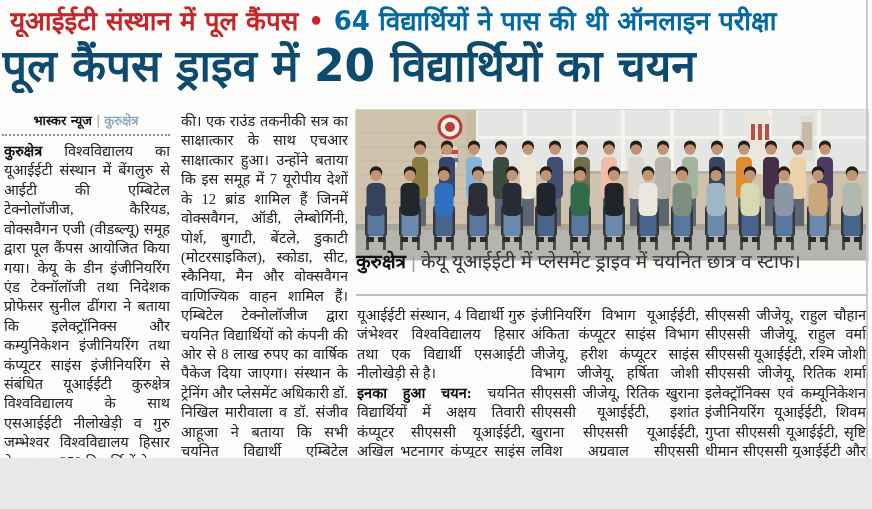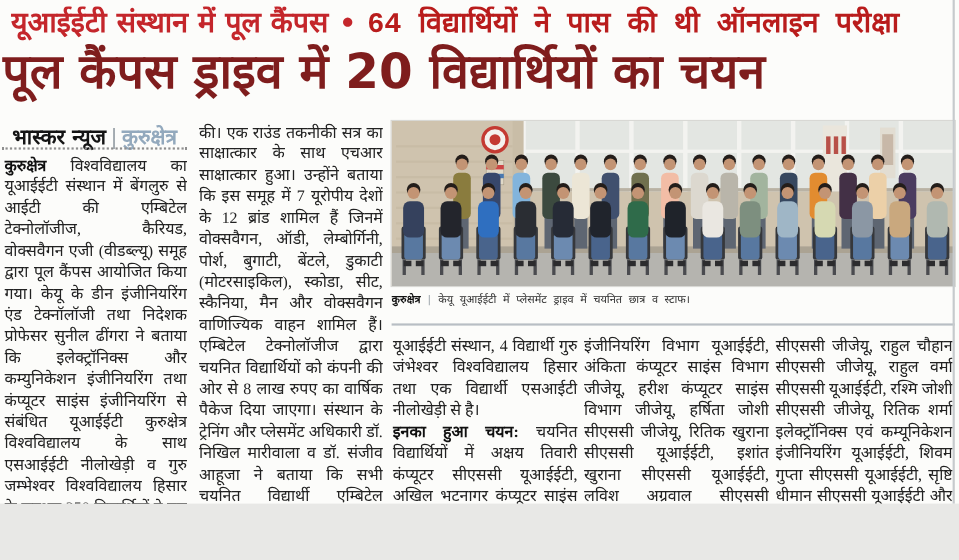--- a/index.html
+++ b/index.html
@@ -10,31 +10,31 @@
   }
   
   .kicker{
     position:absolute;top:6px;left:10px;right:8px;
     display:flex;align-items:baseline;white-space:nowrap;overflow:hidden;
     font-weight:700;font-size:26px;line-height:1.2;
     font-family:"DejaVu Sans","Liberation Sans",sans-serif;
   }
   .kicker-left{color:#c4262b;}
   .kicker-bullet{color:#c4262b;margin:0 10px;font-size:24px;}
-  .kicker-right{color:#b91c1c;font-family:Liberation Mono, monospace;}
+  .kicker-right{color:#0369a1;}
   .headline{
     position:absolute;top:38px;left:2px;right:2px;margin:0;
-    font-size:44px;font-weight:800;color:#7f1d1d;line-height:1.25;
+    font-size:44px;font-weight:800;color:#0c4a6e;line-height:1.25;
     white-space:nowrap;overflow:hidden;
     font-family:"DejaVu Sans","Liberation Sans",sans-serif;
   }
   
   .byline{
     position:absolute;top:111px;left:0;width:172px;text-align:center;
-    font-size:19px;font-weight:700;white-space:nowrap;
+    font-size:13px;font-weight:700;white-space:nowrap;
     font-family:"DejaVu Sans","Liberation Sans",sans-serif;
   }
   .byline-source{color:#141414;}
   .byline-sep{color:#9aa2a8;font-weight:400;margin:0 4px;}
   .byline-loc{color:#93a9bd;}
   .byline-rule{
     position:absolute;top:134px;left:2px;width:168px;height:0;
     border-top:2px dotted #8e8e8e;
   }
   
@@ -49,23 +49,23 @@
   .col5{left:705px;top:306px;width:161px;height:200px;}
   .lead-bold{font-weight:700;color:#101010;}
   .selection-heading{font-weight:700;color:#101010;}
   
   .photo-frame{
     position:absolute;left:356px;top:110px;width:512px;height:150px;
     background:#cfc3ae;outline:1px solid #d8d8d4;
   }
   .photo-frame svg{display:block;width:100%;height:100%;}
   .caption{
-    position:absolute;left:356px;top:264px;width:512px;font-size:10px;
+    position:absolute;left:356px;top:248px;width:512px;font-size:19px;
     white-space:nowrap;overflow:hidden;
-    font-family:Liberation Mono, monospace;color:#2e2e2e;
+    font-family:Liberation Sans, sans-serif;color:#2e2e2e;
   }
   .caption-loc{font-weight:700;color:#111;}
   .caption-sep{color:#9aa2a8;margin:0 5px;font-weight:400;}
   .caption-rule{
     position:absolute;left:356px;top:294px;width:512px;height:0;
     border-top:2px solid #b8bec4;
   }
   .right-rule{
     position:absolute;left:866px;top:0;height:509px;width:0;
     border-left:2px solid #c6cacd;

